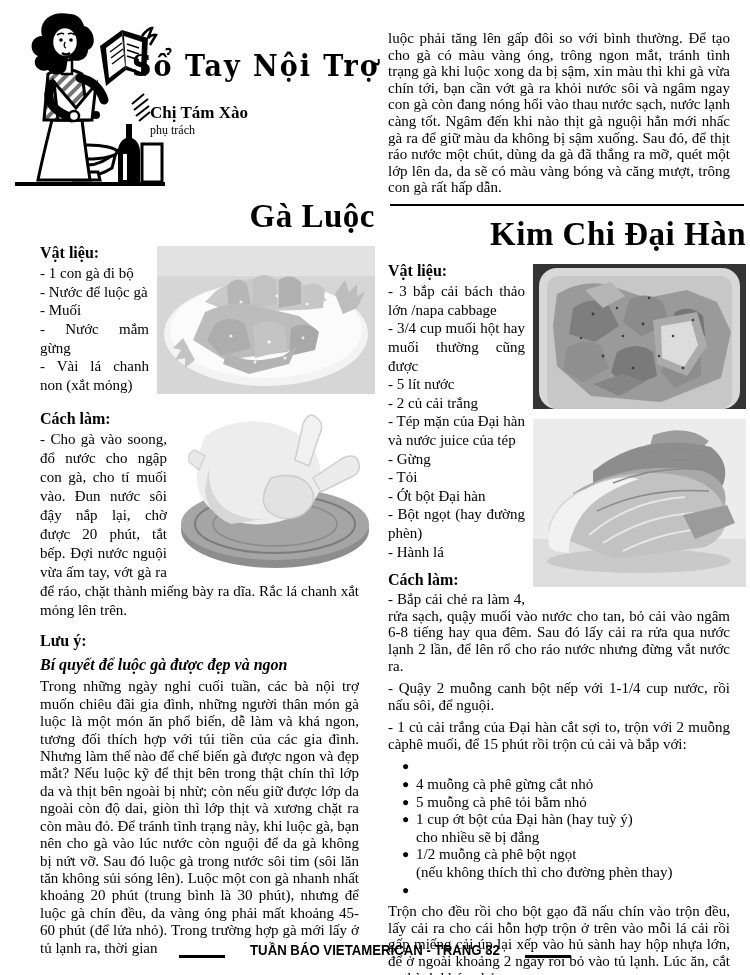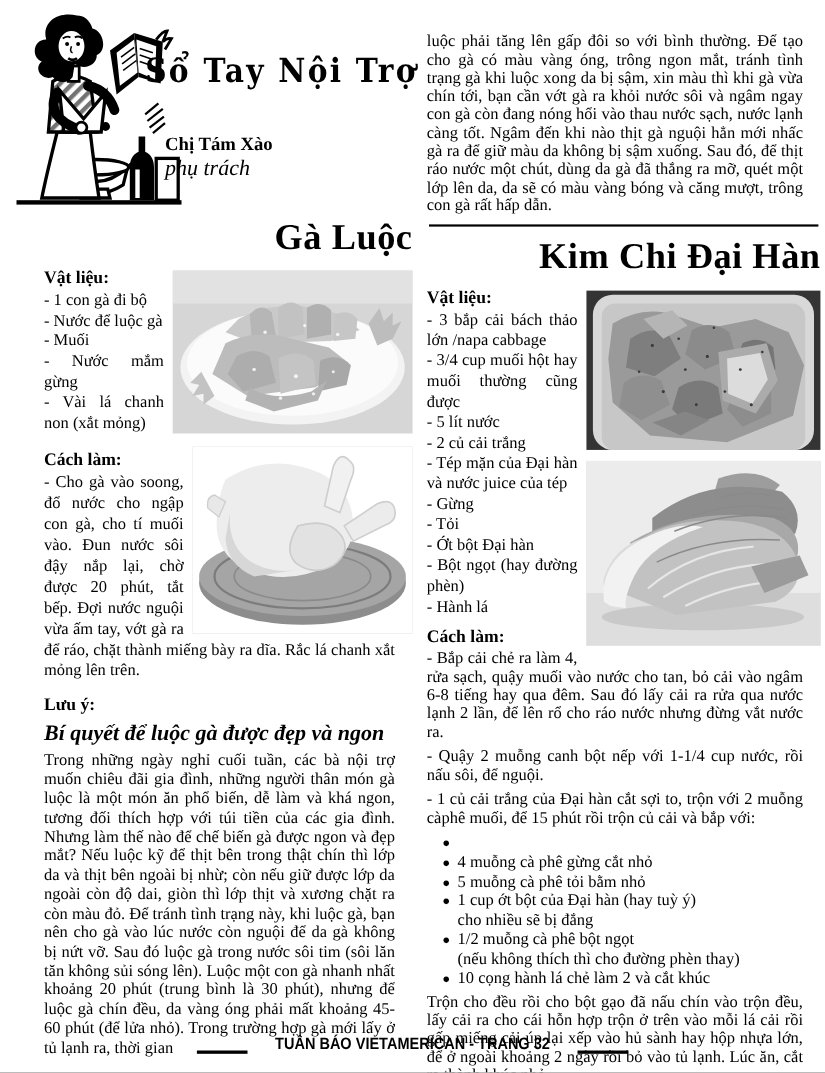--- a/index.html
+++ b/index.html
@@ -10,37 +10,37 @@
     overflow:hidden;
   }
   
   .masthead-art{position:absolute; left:14px; top:12px; width:152px; height:180px;}
   .masthead-text{position:absolute; left:132px; top:50px; width:228px;}
   .masthead-title{
     font-family:"DejaVu Serif", serif; font-weight:bold;
     font-size:27px; letter-spacing:2px; line-height:1.05;
     transform:scaleY(1.12); transform-origin:left top; white-space:nowrap;
   }
-  .byline{margin-top:44px; margin-left:18px;}
+  .byline{margin-top:26px; margin-left:18px;}
   .byline-name{font-weight:bold; font-size:17px; line-height:1.1;}
-  .byline-role{font-size:20px; line-height:1.2;font-style:italic;}
+  .byline-role{font-size:12px; line-height:1.2;}
 
   
   .col-left{position:absolute; left:40px; top:198px; width:335px;}
   .col-right{position:absolute; left:388px; top:30px; width:358px;}
 
   .recipe-title{
     text-align:right; font-weight:bold; font-size:33px;
     margin:0 0 10px 0; line-height:1.1; letter-spacing:.5px;
   }
   .sec-label{font-weight:bold; font-size:16px; margin:8px 0 2px 0;}
   .body-text{font-size:15px; line-height:17px; text-align:justify; margin:0 16px 6px 0;}
   .right .body-text{line-height:16.6px;}
   .ing-line{font-size:15px; line-height:18.6px; text-align:justify;}
-  .note-title{font-weight:bold; font-style:italic; font-size:20px; margin:6px 0 4px 0;}
+  .note-title{font-weight:bold; font-style:italic; font-size:16px; margin:6px 0 4px 0;}
 
   .photo{float:right; margin:2px 0 6px 8px; line-height:0; background:#ddd;}
   .photo svg{display:block;}
   .ph1{width:218px; height:148px;}
   .ph2{width:200px; height:170px; margin-top:6px;}
   .ph3{width:213px; height:145px;}
   .ph4{width:213px; height:168px; margin-top:4px;}
 
   .col-rule{border:none; border-top:2.5px solid #000; margin:8px 2px 10px 2px;}
 
@@ -314,21 +314,20 @@
           <span class="bullet-text">1 cup ớt bột của Đại hàn (hay tuỳ ý)
 cho nhiều sẽ bị đắng</span>
         </div>
       <div class="bullet-item">
           <span class="bullet-dot">●</span>
           <span class="bullet-text">1/2 muỗng cà phê bột ngọt
 (nếu không thích thì cho đường phèn thay)</span>
         </div>
       <div class="bullet-item">
           <span class="bullet-dot">●</span>
-          <span class="bullet-text">10 cọng hành lá chẻ làm 2 và cắt khúc</span>
         </div>
     </div>
 
     <p class="body-text">Trộn cho đều rồi cho bột gạo đã nấu chín vào trộn đều, lấy cải ra cho cái hỗn hợp trộn ở trên vào mỗi lá cải rồi gấp miếng cải úp lại xếp vào hủ sành hay hộp nhựa lớn, để ở ngoài khoảng 2 ngày rồi bỏ vào tủ lạnh. Lúc ăn, cắt ra thành khúc nhỏ.</p>
   </div>
 
   <div class="footer">
     <span class="footer-rule"></span>
     <span class="footer-text">TUẦN BÁO VIETAMERICAN - TRANG 32</span>
     <span class="footer-rule"></span>

